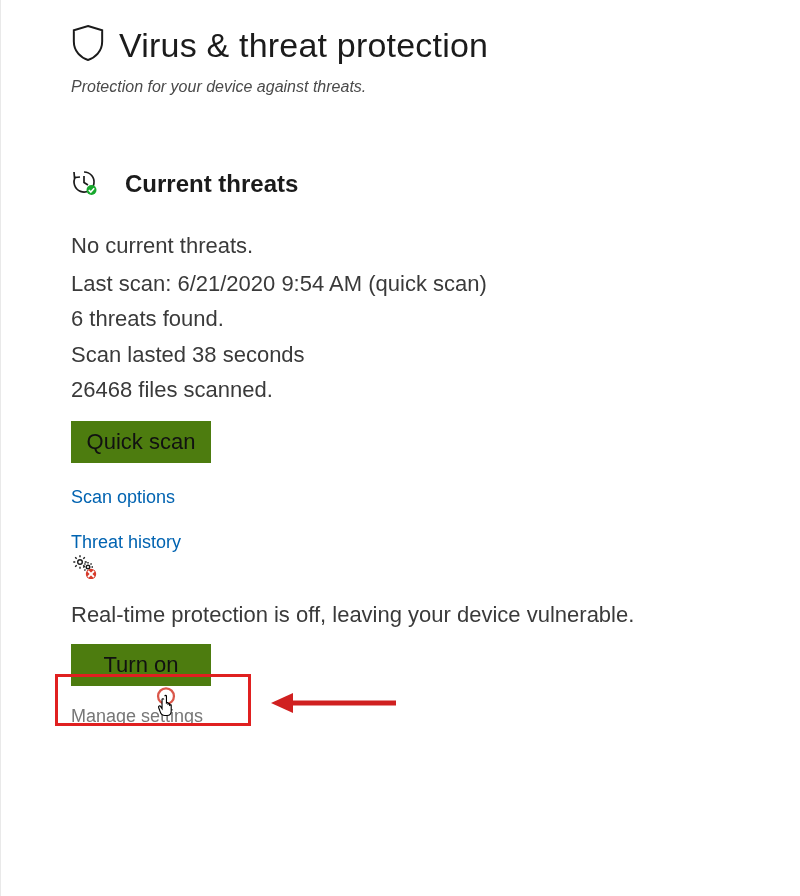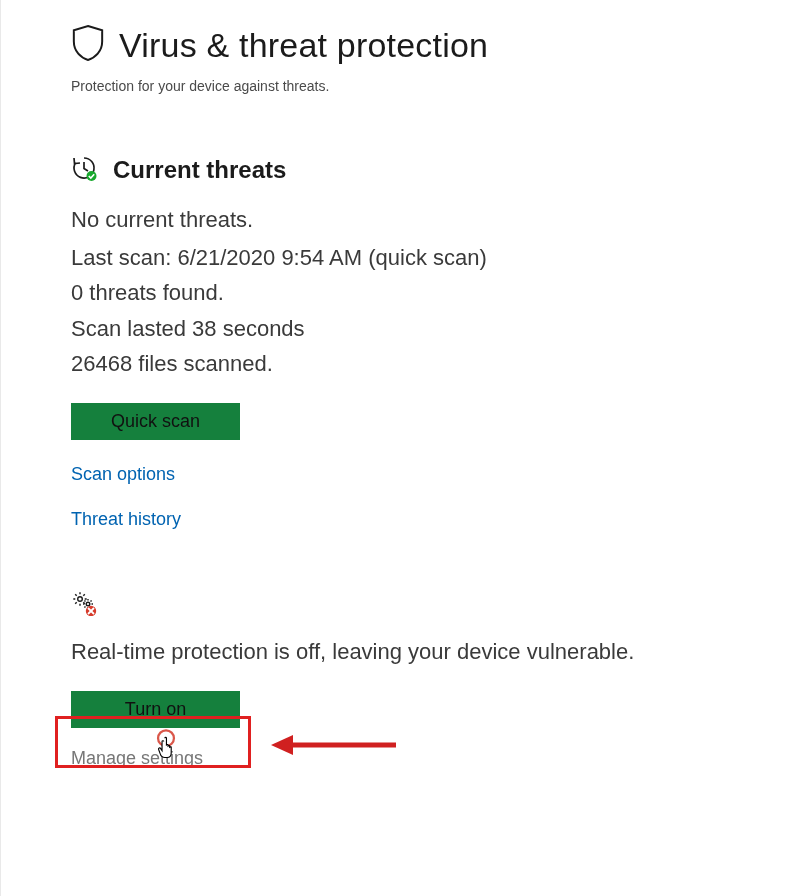--- a/index.html
+++ b/index.html
@@ -24,67 +24,68 @@
     margin-bottom: 12px;
   }
   .title-row svg { flex: 0 0 auto; }
   h1.page-title {
     font-size: 34px;
     font-weight: 400;
     margin: 0;
     letter-spacing: 0.2px;
   }
   .subtitle {
-    font-size: 14px;
+    font-size: 16px;
     color: #4a4a4a;
     margin: 0 0 58px 0;
+    font-style: italic;
   }
   .section-head {
     display: flex;
     align-items: center;
     gap: 12px;
     margin-bottom: 14px;
   }
   h2.section-title {
     font-size: 24px;
     font-weight: 600;
-    margin: 4px;
+    margin: 16px;
   }
   .body-text {
     font-size: 22px;
     color: #3a3a3a;
     line-height: 1.6;
     margin: 0;
   }
   .details {
     margin-top: 3px;
-    margin-bottom: 22px;
+    margin-bottom: 14px;
   }
   .btn {
-    background: #15803d;
+    background: #4d7c0f;
     border: none;
-    font-size: 18px;
+    font-size: 22px;
     padding: 8px 0;
-    width: 169px;
+    width: 140px;
     text-align: center;
     font-family: inherit;
     color: #111;
     cursor: pointer;
     display: block;
   }
   .link {
     color: #0063b1;
     font-size: 18px;
     text-decoration: none;
     display: inline-block;
     cursor: pointer;
   }
   .link.l1 { margin-top: 24px; text-align: center; }
-  .link.l2 { margin-top: 24px; margin-bottom: 60px; }
-  .settings-desc { margin: 0 0 22px 0; }
+  .link.l2 { margin-top: 24px; }
+  .settings-desc { margin: 0 0 12px 0; }
   .manage-link {
     color: #777;
     font-size: 18px;
     display: inline-flex;
     align-items: baseline;
     cursor: pointer;
     position: relative;
     margin-top: 20px;
   }
   .highlight-box {
@@ -135,21 +136,21 @@
         <circle cx="20.5" cy="21" r="5" fill="#17a82d"></circle>
         <path d="M17.8 21 L19.8 23 L23.2 19.3" fill="none" stroke="#fff" stroke-width="1.6"></path>
       </svg>
     </span>
     <h2 class="section-title">Current threats</h2>
   </div>
 
   <p class="body-text">No current threats.</p>
   <div class="details">
     <p class="body-text">Last scan: 6/21/2020 9:54 AM (quick scan)</p>
-    <p class="body-text">0 threats found.</p>
+    <p class="body-text">6 threats found.</p>
     <p class="body-text">Scan lasted 38 seconds</p>
     <p class="body-text">26468 files scanned.</p>
   </div>
 
   <button class="btn">Quick scan</button>
 
   <a class="link l1">Scan options</a><br>
   <a class="link l2">Threat history</a>
 
   

